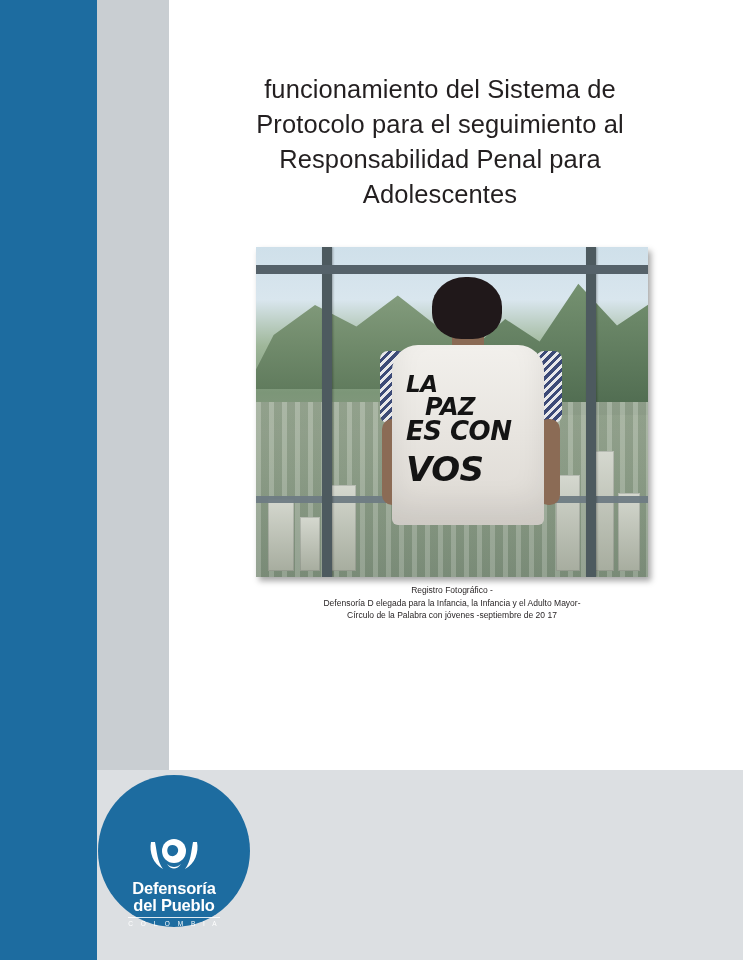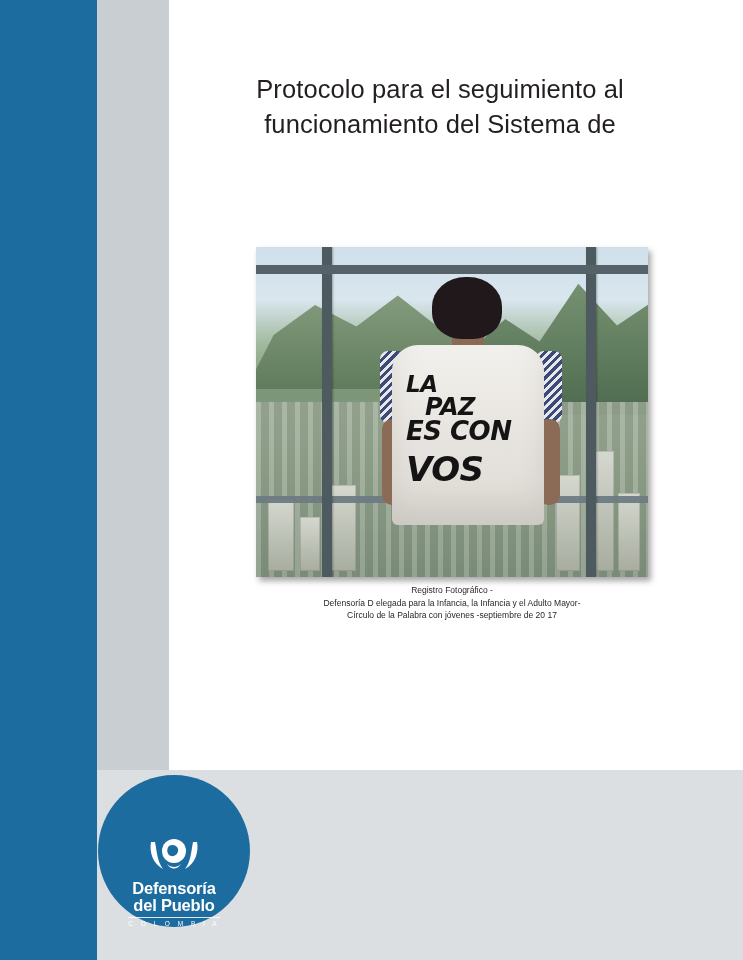--- a/index.html
+++ b/index.html
@@ -250,22 +250,24 @@
 <body>
 
 <div class="page">
 
   <div class="band-blue"></div>
   <div class="band-grey"></div>
   <div class="band-white-strip"></div>
   <div class="band-grey-lower"></div>
 
   <div class="title">
+    <div>funcionamiento del Sistema de</div>
     <div>Protocolo para el seguimiento al</div>
-    <div>funcionamiento del Sistema de</div>
+    <div>Responsabilidad Penal para</div>
+    <div>Adolescentes</div>
   </div>
 
   <div class="photo-wrap">
     <div class="photo">
       <div class="mountain-left"></div>
       <div class="mountain-right"></div>
       <div class="city"></div>
 
       <div class="bldg" style="left:12px;width:26px;height:72px;"></div>
       <div class="bldg" style="left:44px;width:20px;height:54px;"></div>

